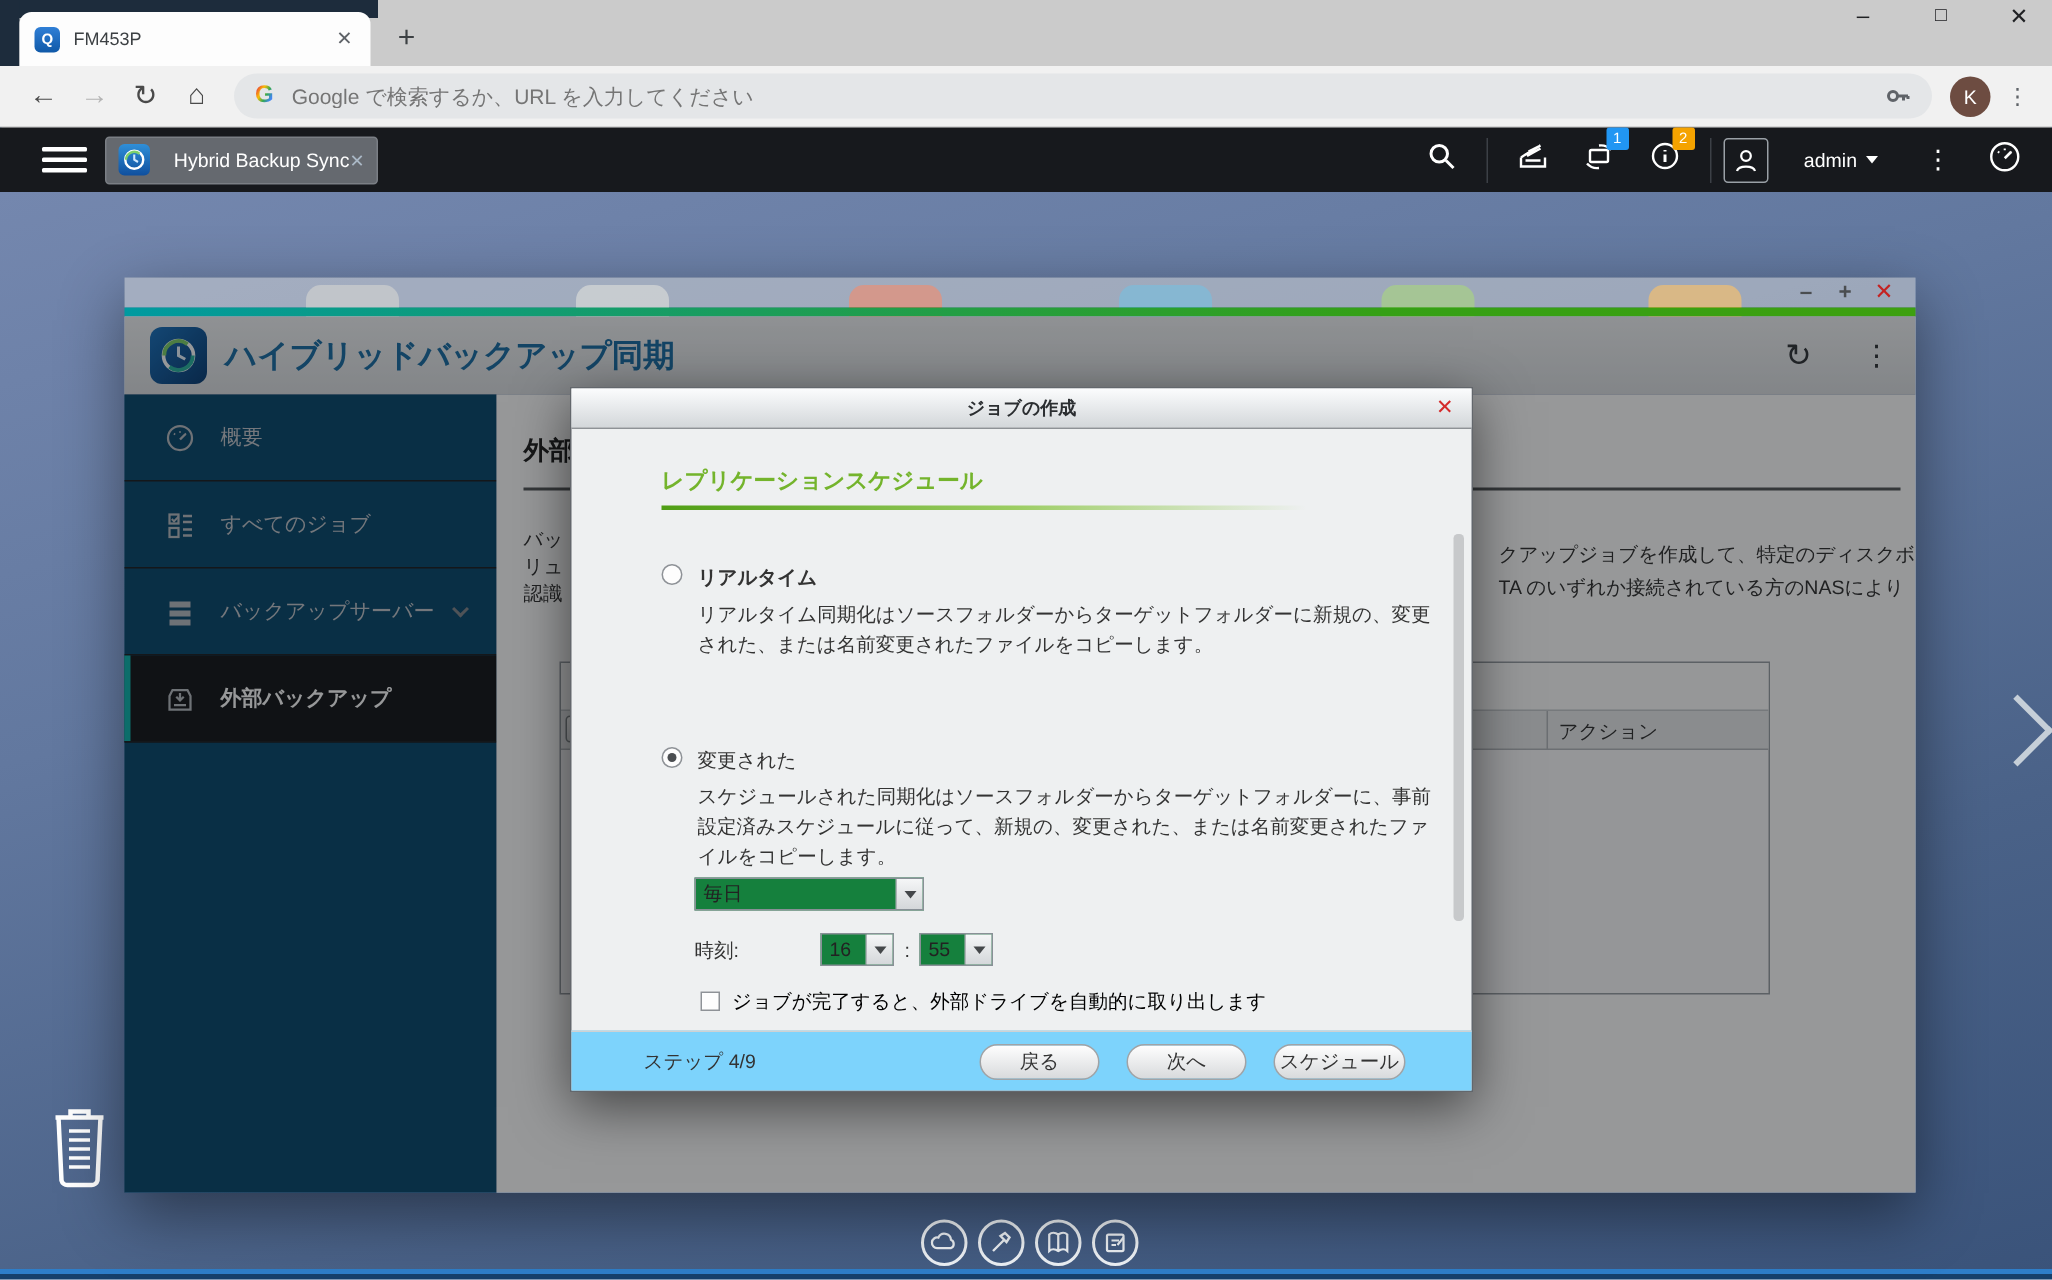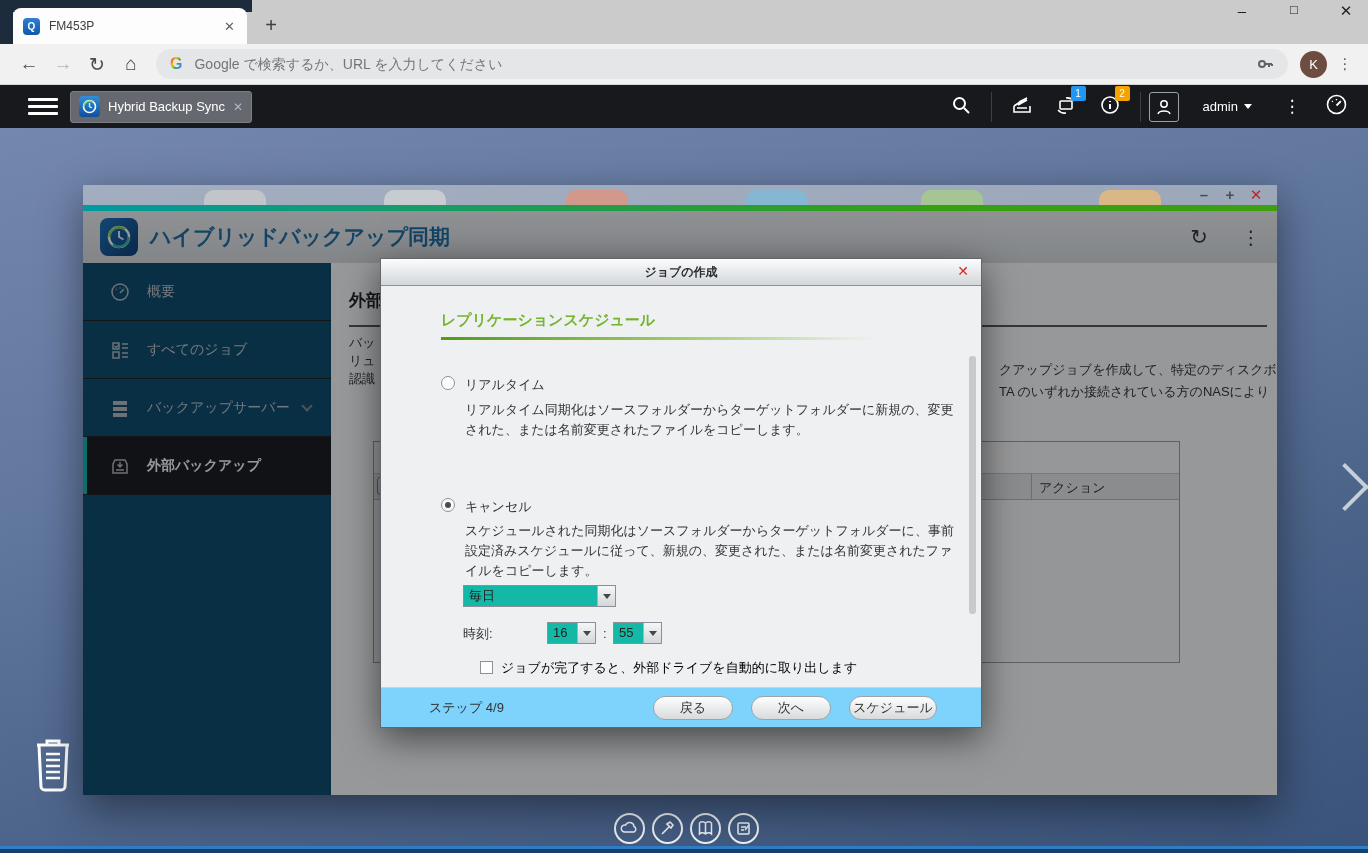--- a/index.html
+++ b/index.html
@@ -44,21 +44,21 @@
 
   
   .qnap-bar { position:absolute; left:0; top:85px; width:1368px; height:43px; background:#17191d; display:flex; align-items:center; }
   .hamburger { margin-left:28px; width:30px; }
   .hamburger div { height:3px; background:#fff; margin:4px 0; border-radius:1px; }
   .qapp-tab { margin-left:12px; width:182px; height:32px; background:#65696f; border:1px solid #7b7f85;
               border-radius:3px; display:flex; align-items:center; padding:0 8px; }
   .qapp-tab .app-ic { width:21px; height:21px; border-radius:4px; background:linear-gradient(#2f8fd8,#0f4f9e);
                       position:relative; flex:none; }
   .qapp-tab .app-ic svg { position:absolute; left:2px; top:2px; }
-  .qapp-tab .label { color:#fff; font-size:13px; margin-left:8px; flex:1; white-space:nowrap; }
+  .qapp-tab .label { color:#fff; font-size:13px; margin-left:8px; flex:1; white-space:nowrap;text-align:right; }
   .qapp-tab .close { color:#aab8c6; font-size:12px; }
   .qnap-right { position:absolute; right:0; top:0; height:43px; display:flex; align-items:center; color:#fff; }
   .q-ic { width:44px; text-align:center; position:relative; color:#fff; }
   .q-divider { width:1px; height:30px; background:#3c4046; margin:0 8px; }
   .badge { position:absolute; top:-8px; right:2px; min-width:15px; height:15px; font-size:10px; line-height:15px;
            color:#fff; border-radius:2px; padding:0 3px; }
   .badge.blue { background:#2196f3; }
   .badge.orange { background:#f5a300; }
   .avatar-box { width:30px; height:30px; border:1px solid #9aa0a6; border-radius:3px; display:flex;
                 align-items:center; justify-content:center; }
@@ -107,21 +107,21 @@
   .side-item .s-ic { width:22px; margin-left:26px; color:#b9bdc3; flex:none; }
   .side-item .s-label { margin-left:16px; font-size:14px; }
   .side-item .chev { position:absolute; right:20px; width:8px; height:8px; border-right:2px solid #84888e;
                      border-bottom:2px solid #84888e; transform:rotate(45deg); top:23px; }
   .side-item.active { background:#17191d; color:#fff; font-weight:bold; }
   .side-item.active::before { content:""; position:absolute; left:0; top:0; width:4px; height:100%; background:#10b5ae; }
 
   .content { flex:1; background:#fff; position:relative; }
   .c-heading { position:absolute; left:18px; top:26px; font-size:17px; font-weight:bold; color:#222; }
   .c-rule { position:absolute; left:18px; top:62px; width:918px; border-bottom:2px solid #55585b; }
-  .p-left { position:absolute; left:18px; top:72px; font-size:13px; color:#333; line-height:18px;font-family:Liberation Mono, monospace; }
+  .p-left { position:absolute; left:18px; top:88px; font-size:13px; color:#333; line-height:18px; }
   .p-right { position:absolute; left:668px; top:96px; font-size:13px; color:#333; line-height:22px; }
   .bg-table { position:absolute; left:42px; top:178px; width:807px; height:222px; border:1px solid #9aa0a5; background:#fbfcfd; }
   .bg-table .t-toolbar { height:32px; background:#fdfdfd; border-bottom:1px solid #c6cacd; }
   .bg-table .t-header { height:26px; background:#e9ebed; border-bottom:1px solid #b5b9bd; position:relative; }
   .bg-table .t-plus { position:absolute; left:3px; top:3px; width:18px; height:18px; border:1px solid #84888c;
                       border-radius:3px; background:linear-gradient(#fcfcfc,#dfe1e3); font-size:13px; line-height:16px;
                       text-align:center; color:#3a3d40; font-weight:bold; }
   .bg-table .t-col-line { position:absolute; left:657px; top:0; width:1px; height:26px; background:#b5b9bd; }
   .bg-table .t-col-label { position:absolute; left:665px; top:5px; font-size:13px; color:#333; }
 
@@ -141,21 +141,21 @@
   .radio { position:absolute; width:14px; height:14px; border:1px solid #8e9297; border-radius:50%; background:#fdfdfd; }
   .radio.checked::after { content:""; position:absolute; left:3px; top:3px; width:6px; height:6px;
                           border-radius:50%; background:#4a4d50; }
   .dlg-label { position:absolute; font-size:13px; color:#333; }
   .dlg-para { position:absolute; left:84px; width:496px; font-size:13px; color:#333; line-height:20px; }
   .chk-row { position:absolute; font-size:13px; line-height:20px; }
   .chkbox { display:inline-block; width:13px; height:13px; border:1px solid #8e9297; background:#fdfdfd;
             vertical-align:-2px; margin-right:8px; }
   .chk-row.disabled { color:#a9adb1; }
   .chk-row.disabled .chkbox { border-color:#b9bdc1; }
-  .combo { position:absolute; height:22px; border:1px solid #899097; background:#14b8a6; display:flex; }
+  .combo { position:absolute; height:22px; border:1px solid #899097; background:#15803d; display:flex; }
   .combo .val { flex:1; font-size:13px; color:#222; line-height:20px; padding-left:5px; white-space:nowrap; overflow:hidden; }
   .combo .btn { width:18px; background:linear-gradient(#f5f6f7,#d4d7da); border-left:1px solid #aeb2b6;
                 display:flex; align-items:center; justify-content:center; }
   .combo .btn i { width:0; height:0; border-left:4px solid transparent; border-right:4px solid transparent;
                   border-top:5px solid #44474a; }
   .dlg-colon { position:absolute; font-size:13px; color:#333; }
   .dlg-scroll { position:absolute; right:5px; top:97px; width:7px; height:258px; background:#c7c9cb; border-radius:3px; }
   .dlg-footer { position:absolute; left:0; bottom:0; width:100%; height:40px; background:#7dd3fc; border-top:1px solid #cfd1d3; }
   .dlg-step { position:absolute; left:48px; top:0; line-height:40px; font-size:13px; color:#333; }
   .pill-btn { position:absolute; top:8px; height:24px; border:1px solid #a0a3a6; border-radius:12px;
@@ -399,26 +399,26 @@
   <div class="dialog">
     <div class="dlg-titlebar">
       <div class="dlg-title">ジョブの作成</div>
       <div class="dlg-close">✕</div>
     </div>
 
     <div class="dlg-heading">レプリケーションスケジュール</div>
     <div class="dlg-underline"></div>
 
     <div class="radio" style="left:60px; top:117px;"></div>
-    <div class="dlg-label" style="left:84px; top:117px;">リアルタイム</div>
+    <div class="dlg-label" style="left:84px; top:117px;font-weight:bold;">リアルタイム</div>
     <div class="dlg-para" style="top:141px;">リアルタイム同期化はソースフォルダーからターゲットフォルダーに新規の、変更された、または名前変更されたファイルをコピーします。</div>
 
 
     <div class="radio checked" style="left:60px; top:239px;"></div>
-    <div class="dlg-label" style="left:84px; top:239px;">キャンセル</div>
+    <div class="dlg-label" style="left:84px; top:239px;">変更された</div>
     <div class="dlg-para" style="top:262px;">スケジュールされた同期化はソースフォルダーからターゲットフォルダーに、事前設定済みスケジュールに従って、新規の、変更された、または名前変更されたファイルをコピーします。</div>
 
     <div class="combo" style="left:82px; top:326px; width:153px;">
       <div class="val">毎日</div>
       <div class="btn">
           <i></i>
         </div>
     </div>
 
     <div class="dlg-label" style="left:82px; top:366px;">時刻:</div>
@@ -429,21 +429,21 @@
         </div>
     </div>
     <div class="dlg-colon" style="left:222px; top:367px;">:</div>
     <div class="combo" style="left:232px; top:363px; width:49px;">
       <div class="val">55</div>
       <div class="btn">
           <i></i>
         </div>
     </div>
 
-    <div class="chk-row" style="left:99px; top:399px; width:500px;">
+    <div class="chk-row" style="left:86px; top:399px; width:500px;">
       <span class="chkbox"></span><span>ジョブが完了すると、外部ドライブを自動的に取り出します</span>
     </div>
 
     <div class="dlg-scroll"></div>
 
     <div class="dlg-footer">
       <div class="dlg-step">ステップ 4/9</div>
       <div class="pill-btn" style="left:272px; width:80px;">戻る</div>
       <div class="pill-btn" style="left:370px; width:80px;">次へ</div>
       <div class="pill-btn" style="left:468px; width:88px;">スケジュール</div>

